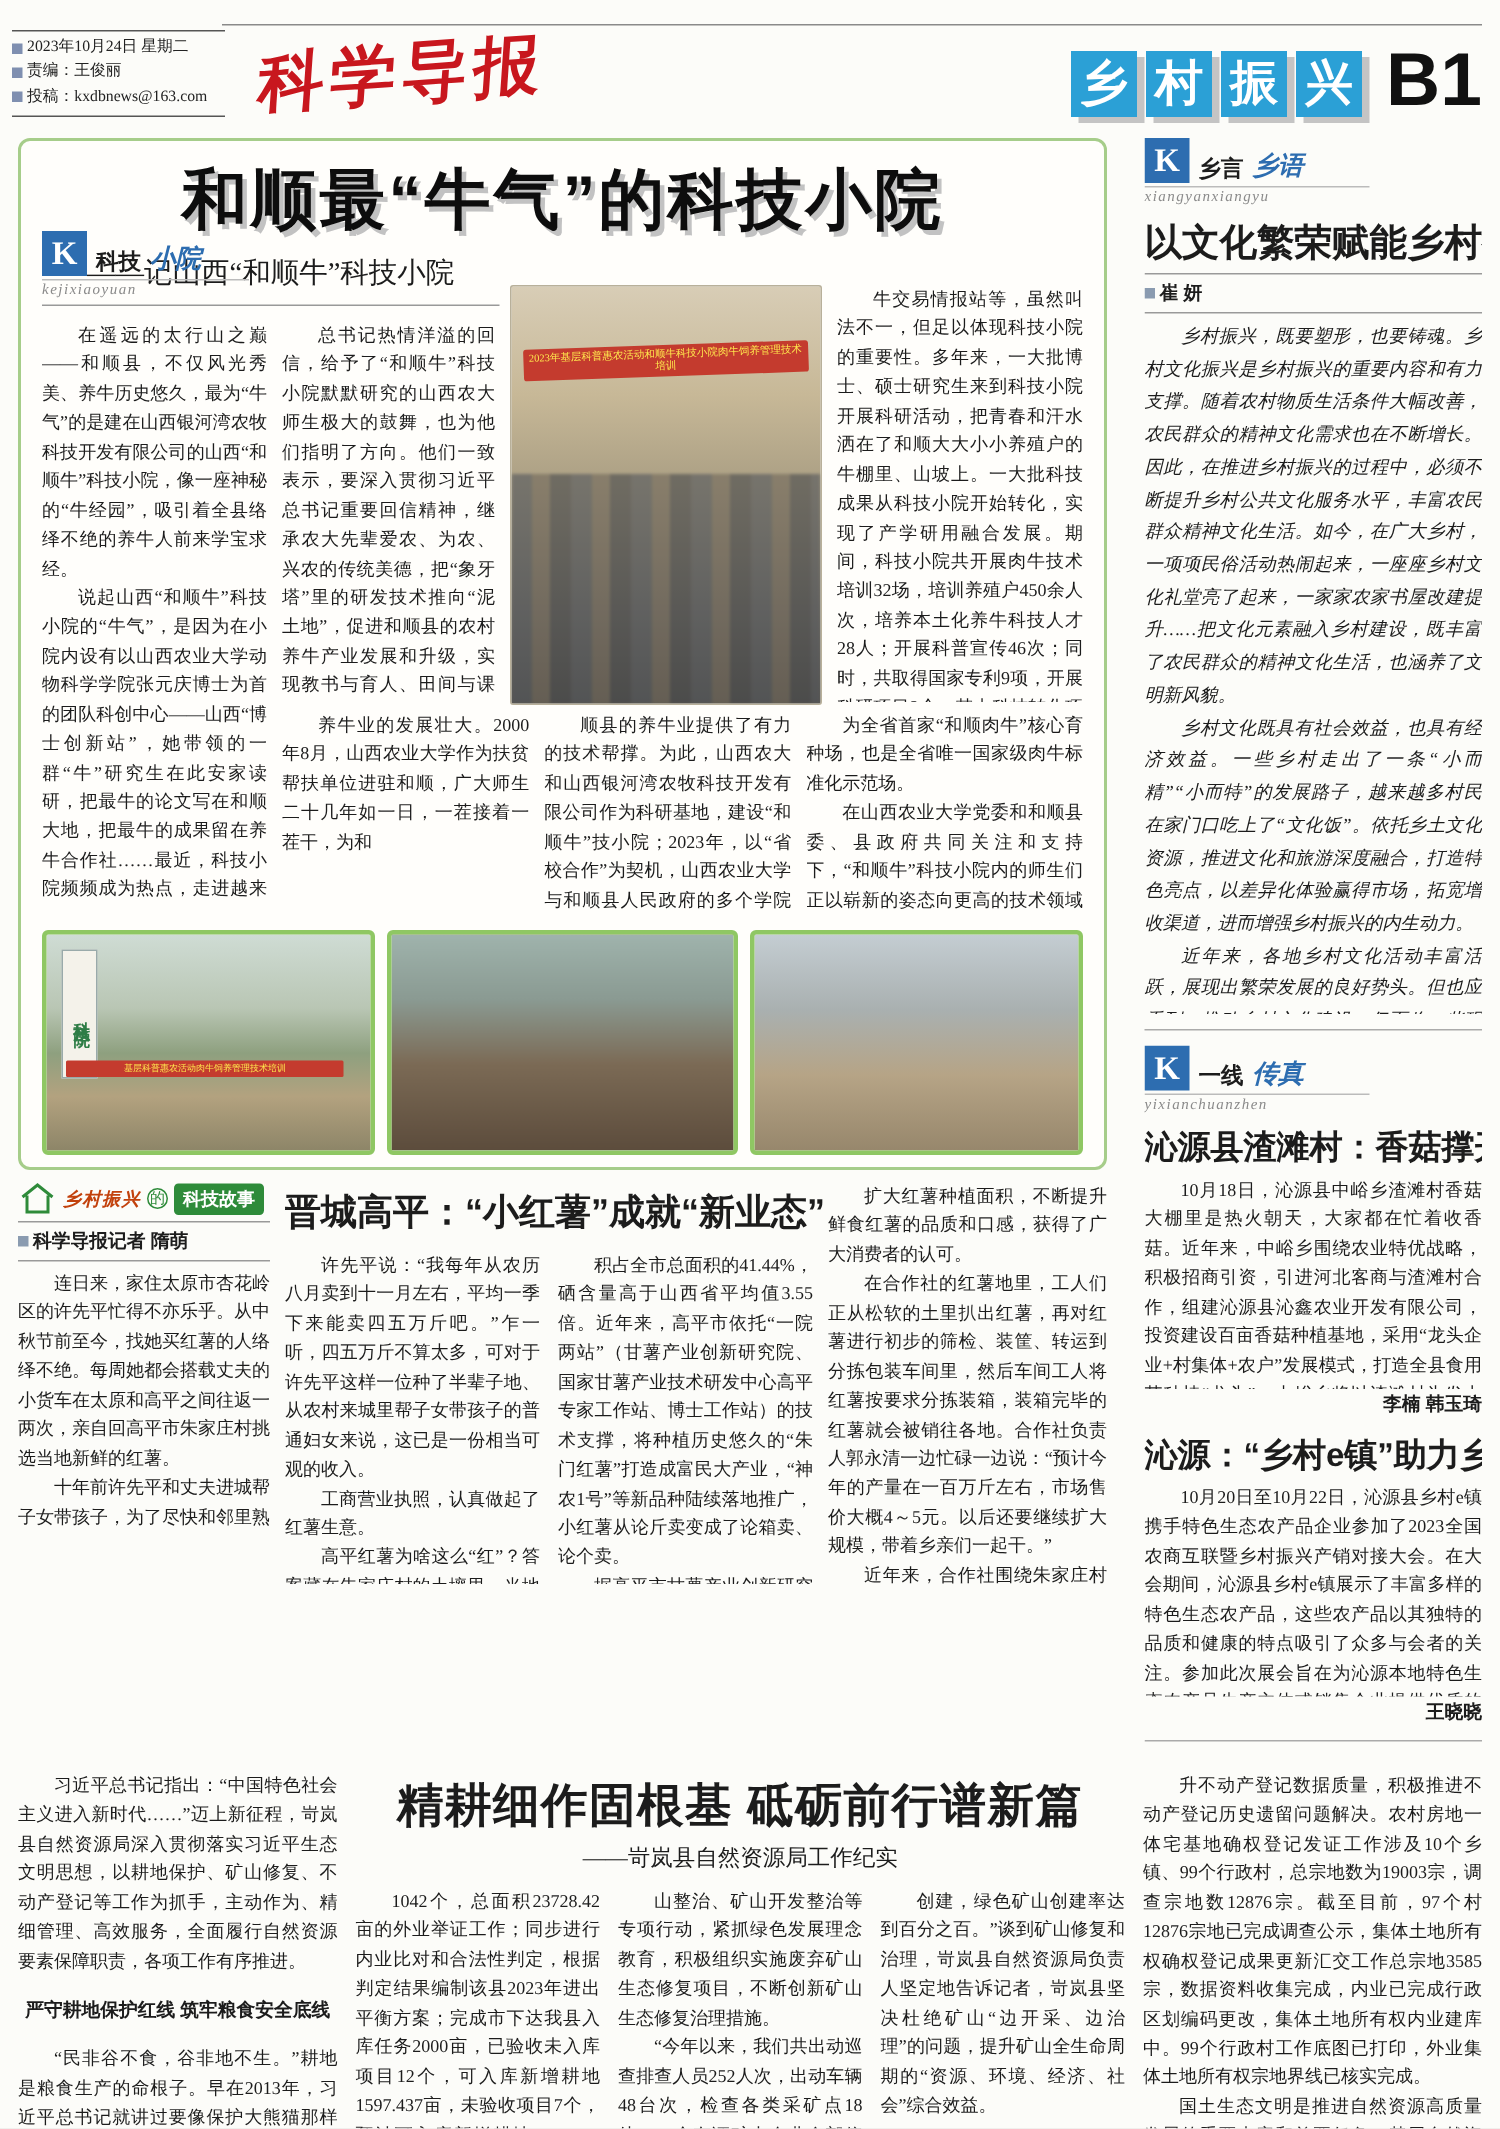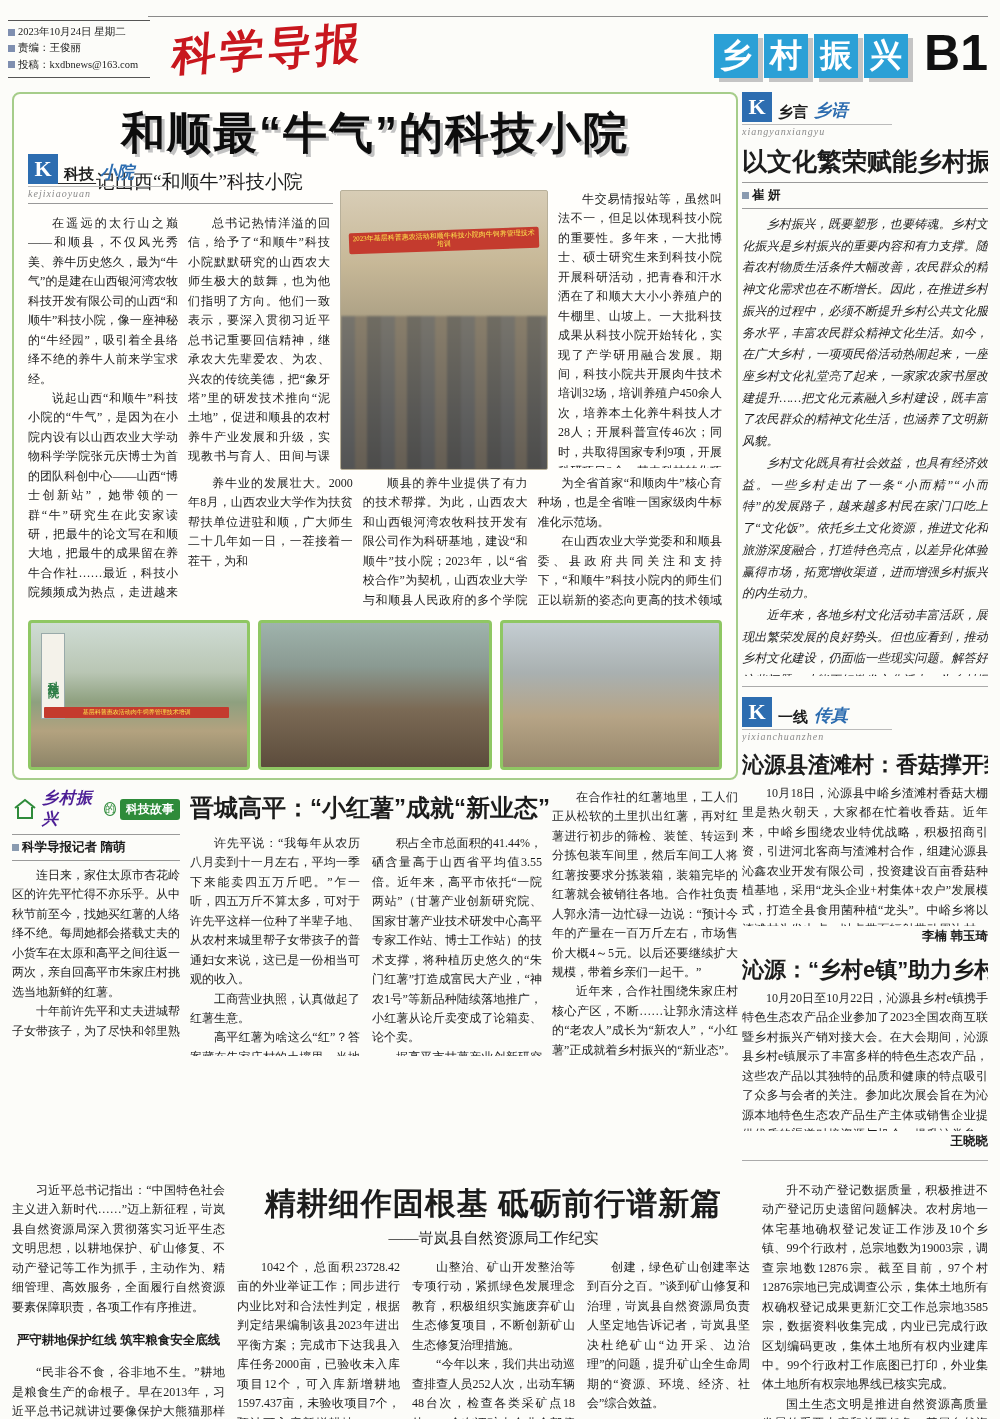--- a/index.html
+++ b/index.html
@@ -13,21 +13,21 @@
   .sq{width:7px;height:7px;background:#7f8fb0;margin-right:3px;flex:0 0 auto;}
   .paper-name{font-size:44px;font-weight:bold;color:#c8171e;margin:6px 0 0 22px;
               transform:rotate(-4deg) skewX(-8deg);letter-spacing:4px;font-family:"Liberation Serif",serif;}
   .section-logo{margin-left:auto;display:flex;align-items:flex-end;gap:6px;padding-top:14px;}
   .tile{width:44px;height:44px;background:#2ba0d6;color:#fff;font-weight:bold;font-size:32px;
         display:flex;align-items:center;justify-content:center;font-family:"Liberation Sans",sans-serif;
         box-shadow:5px 4px 0 #c4c4c4;}
   .page-no{font-size:50px;font-weight:bold;font-family:"Liberation Sans",sans-serif;color:#111;
            line-height:1;margin-left:10px;}
   
-  .content{display:flex;gap:4px;padding:6px 12px 0;}
+  .content{display:flex;gap:25px;padding:6px 12px 0;}
   .left-main{width:726px;flex:0 0 auto;}
   .sidebar{flex:1;min-width:0;}
   p{margin:0;text-indent:2em;}
   .body-text{font-size:12px;line-height:1.62;text-align:justify;overflow:hidden;}
   
   .green-box{border:2px solid #a6cd8a;border-radius:8px;background:#fffefb;height:688px;
              padding:8px 14px 10px;box-sizing:border-box;position:relative;}
   .main-headline{text-align:center;font-family:"Liberation Sans",sans-serif;font-weight:900;
                  font-size:44px;letter-spacing:2px;color:#0d0d0d;text-shadow:3px 3px 0 #c2c2c2;margin-top:2px;}
   .main-sub{margin-top:6px;}
@@ -66,21 +66,21 @@
           color:#2e7d46;font-weight:bold;font-size:11px;writing-mode:vertical-rl;text-orientation:upright;
           display:flex;align-items:center;justify-content:center;letter-spacing:2px;}
   .mini-banner{position:absolute;left:6%;bottom:34%;right:8%;background:#c43b2e;color:#ffe84d;
           font-size:6px;text-align:center;padding:1px 2px;border-radius:1px;}
   
   .story-section{display:flex;gap:10px;margin-top:8px;height:268px;}
   .story-left{width:168px;flex:0 0 auto;}
   .story-badge{display:flex;align-items:center;gap:4px;border-bottom:1px solid #9a9a9a;padding-bottom:4px;}
   .house-icon{width:26px;height:22px;position:relative;flex:0 0 auto;}
   .house-icon svg{display:block;}
-  .story-script{color:#4c1d95;font-weight:bold;font-style:italic;font-size:16px;letter-spacing:1px;}
+  .story-script{color:#c2410c;font-weight:bold;font-style:italic;font-size:12px;letter-spacing:1px;}
   .story-de{color:#2e8b3a;font-size:10px;border:1px solid #2e8b3a;border-radius:50%;width:12px;height:12px;
             display:inline-flex;align-items:center;justify-content:center;}
   .story-label{background:#2e8b3a;color:#fff;font-size:12px;font-weight:bold;padding:2px 6px;border-radius:3px;
                font-family:"Liberation Sans",sans-serif;white-space:nowrap;}
   .byline{display:flex;align-items:center;font-size:12.5px;font-weight:bold;
           font-family:"Liberation Sans",sans-serif;padding:4px 0;border-bottom:1px solid #9a9a9a;margin-bottom:5px;}
   .byline .sq{background:#8a9bb0;}
   .story-center{width:352px;flex:0 0 auto;display:flex;flex-direction:column;}
   .story-headline{font-family:"Liberation Sans",sans-serif;font-weight:900;font-size:24px;letter-spacing:0;
                   margin:4px 0 10px;white-space:nowrap;}
@@ -231,20 +231,21 @@
                 <p>工商营业执照，认真做起了红薯生意。</p>
                 <p>高平红薯为啥这么“红”？答案藏在朱家庄村的土壤里。当地土层深厚、光照充足、昼夜温差大，种出的红薯软糯香甜，红薯种植面</p>
               </div>
             <div class="body-text">
                 <p>积占全市总面积的41.44%，硒含量高于山西省平均值3.55倍。近年来，高平市依托“一院两站”（甘薯产业创新研究院、国家甘薯产业技术研发中心高平专家工作站、博士工作站）的技术支撑，将种植历史悠久的“朱门红薯”打造成富民大产业，“神农1号”等新品种陆续落地推广，小红薯从论斤卖变成了论箱卖、论个卖。</p>
                 <p>据高平市甘薯产业创新研究院负责人介绍，下一步将持续推进标准化种植、品牌化营销，让更多像</p>
               </div>
           </div>
         </div>
         <div class="story-right body-text">
+            <p>扩大红薯种植面积，不断提升鲜食红薯的品质和口感，获得了广大消费者的认可。</p>
             <p>在合作社的红薯地里，工人们正从松软的土里扒出红薯，再对红薯进行初步的筛检、装筐、转运到分拣包装车间里，然后车间工人将红薯按要求分拣装箱，装箱完毕的红薯就会被销往各地。合作社负责人郭永清一边忙碌一边说：“预计今年的产量在一百万斤左右，市场售价大概4～5元。以后还要继续扩大规模，带着乡亲们一起干。”</p>
             <p>近年来，合作社围绕朱家庄村核心产区，不断……让郭永清这样的“老农人”成长为“新农人”，“小红薯”正成就着乡村振兴的“新业态”。</p>
           </div>
       </div>
     </div>
 
     <div class="sidebar">
 
       <div class="side-art" style="height:584px;">
         <div class="badge-row">

